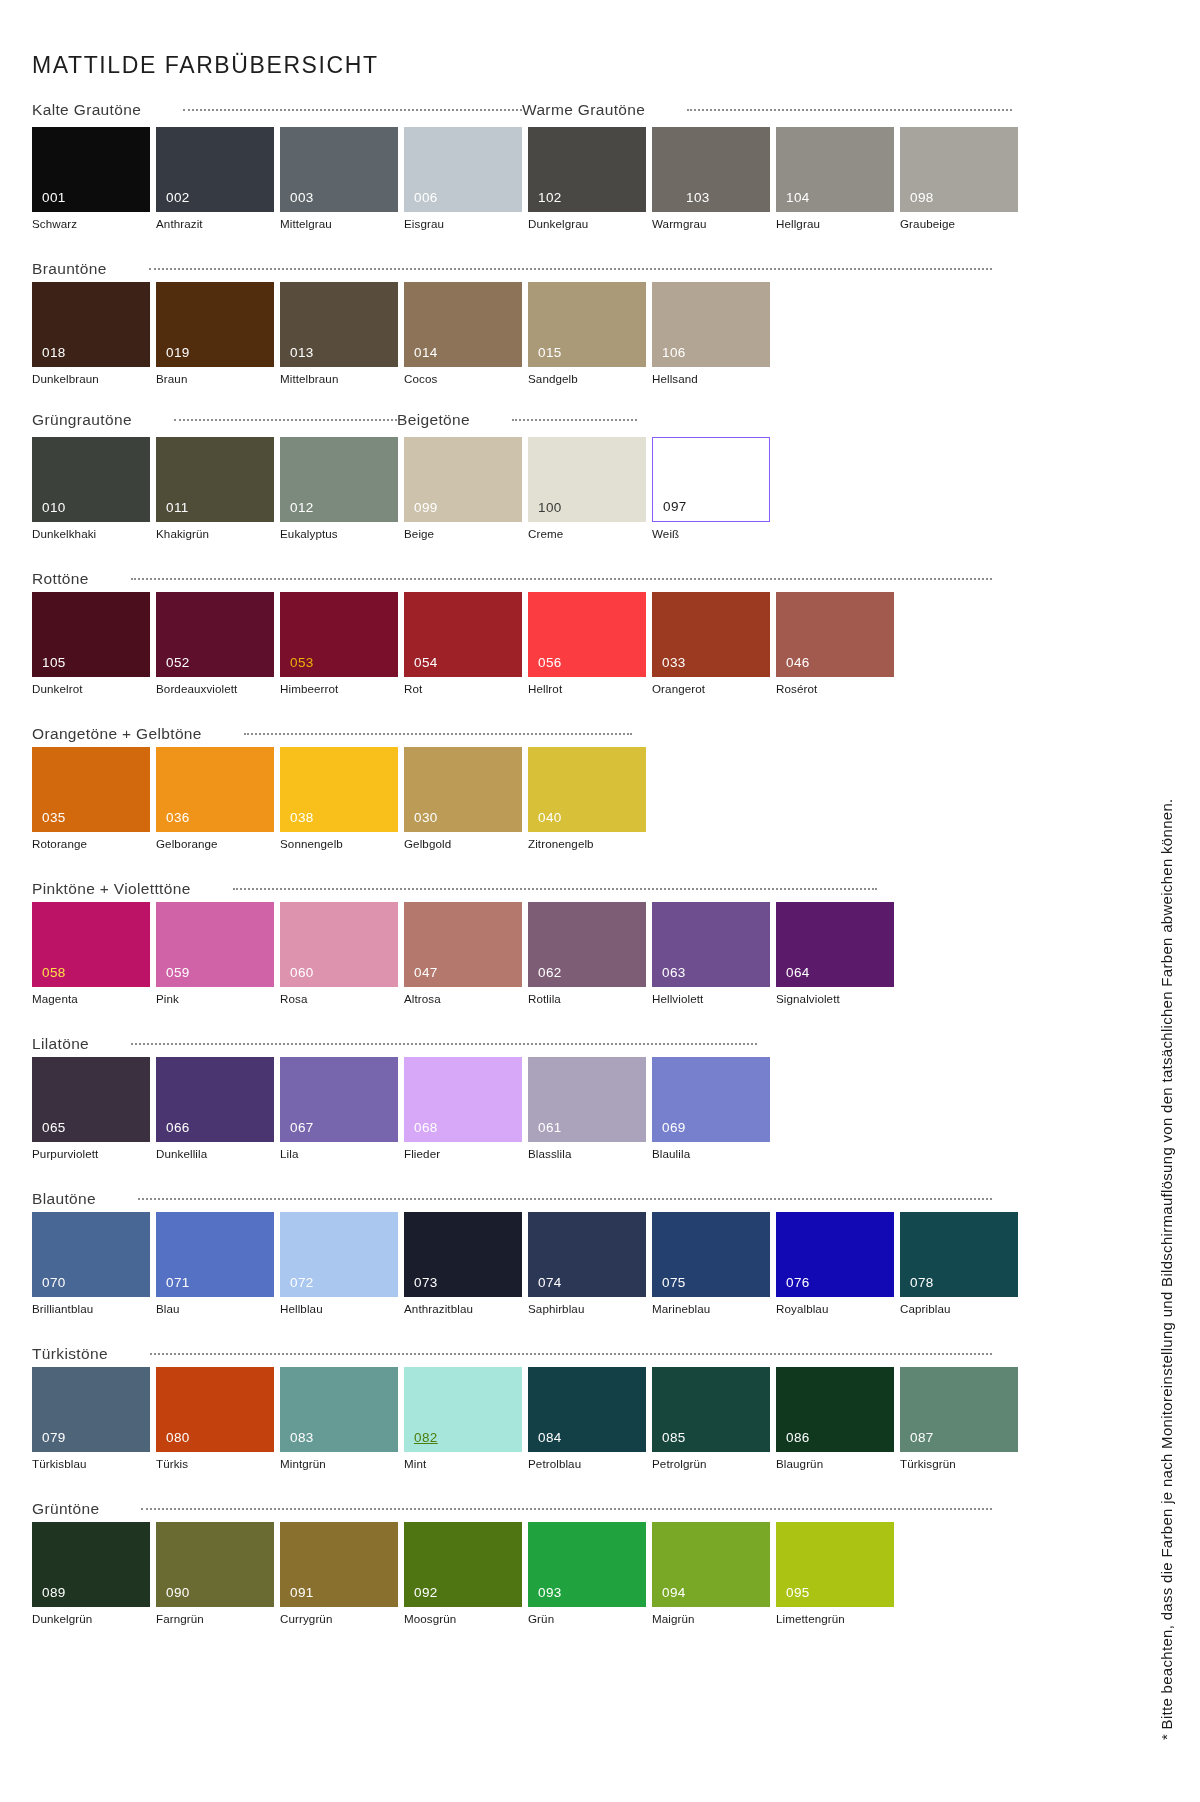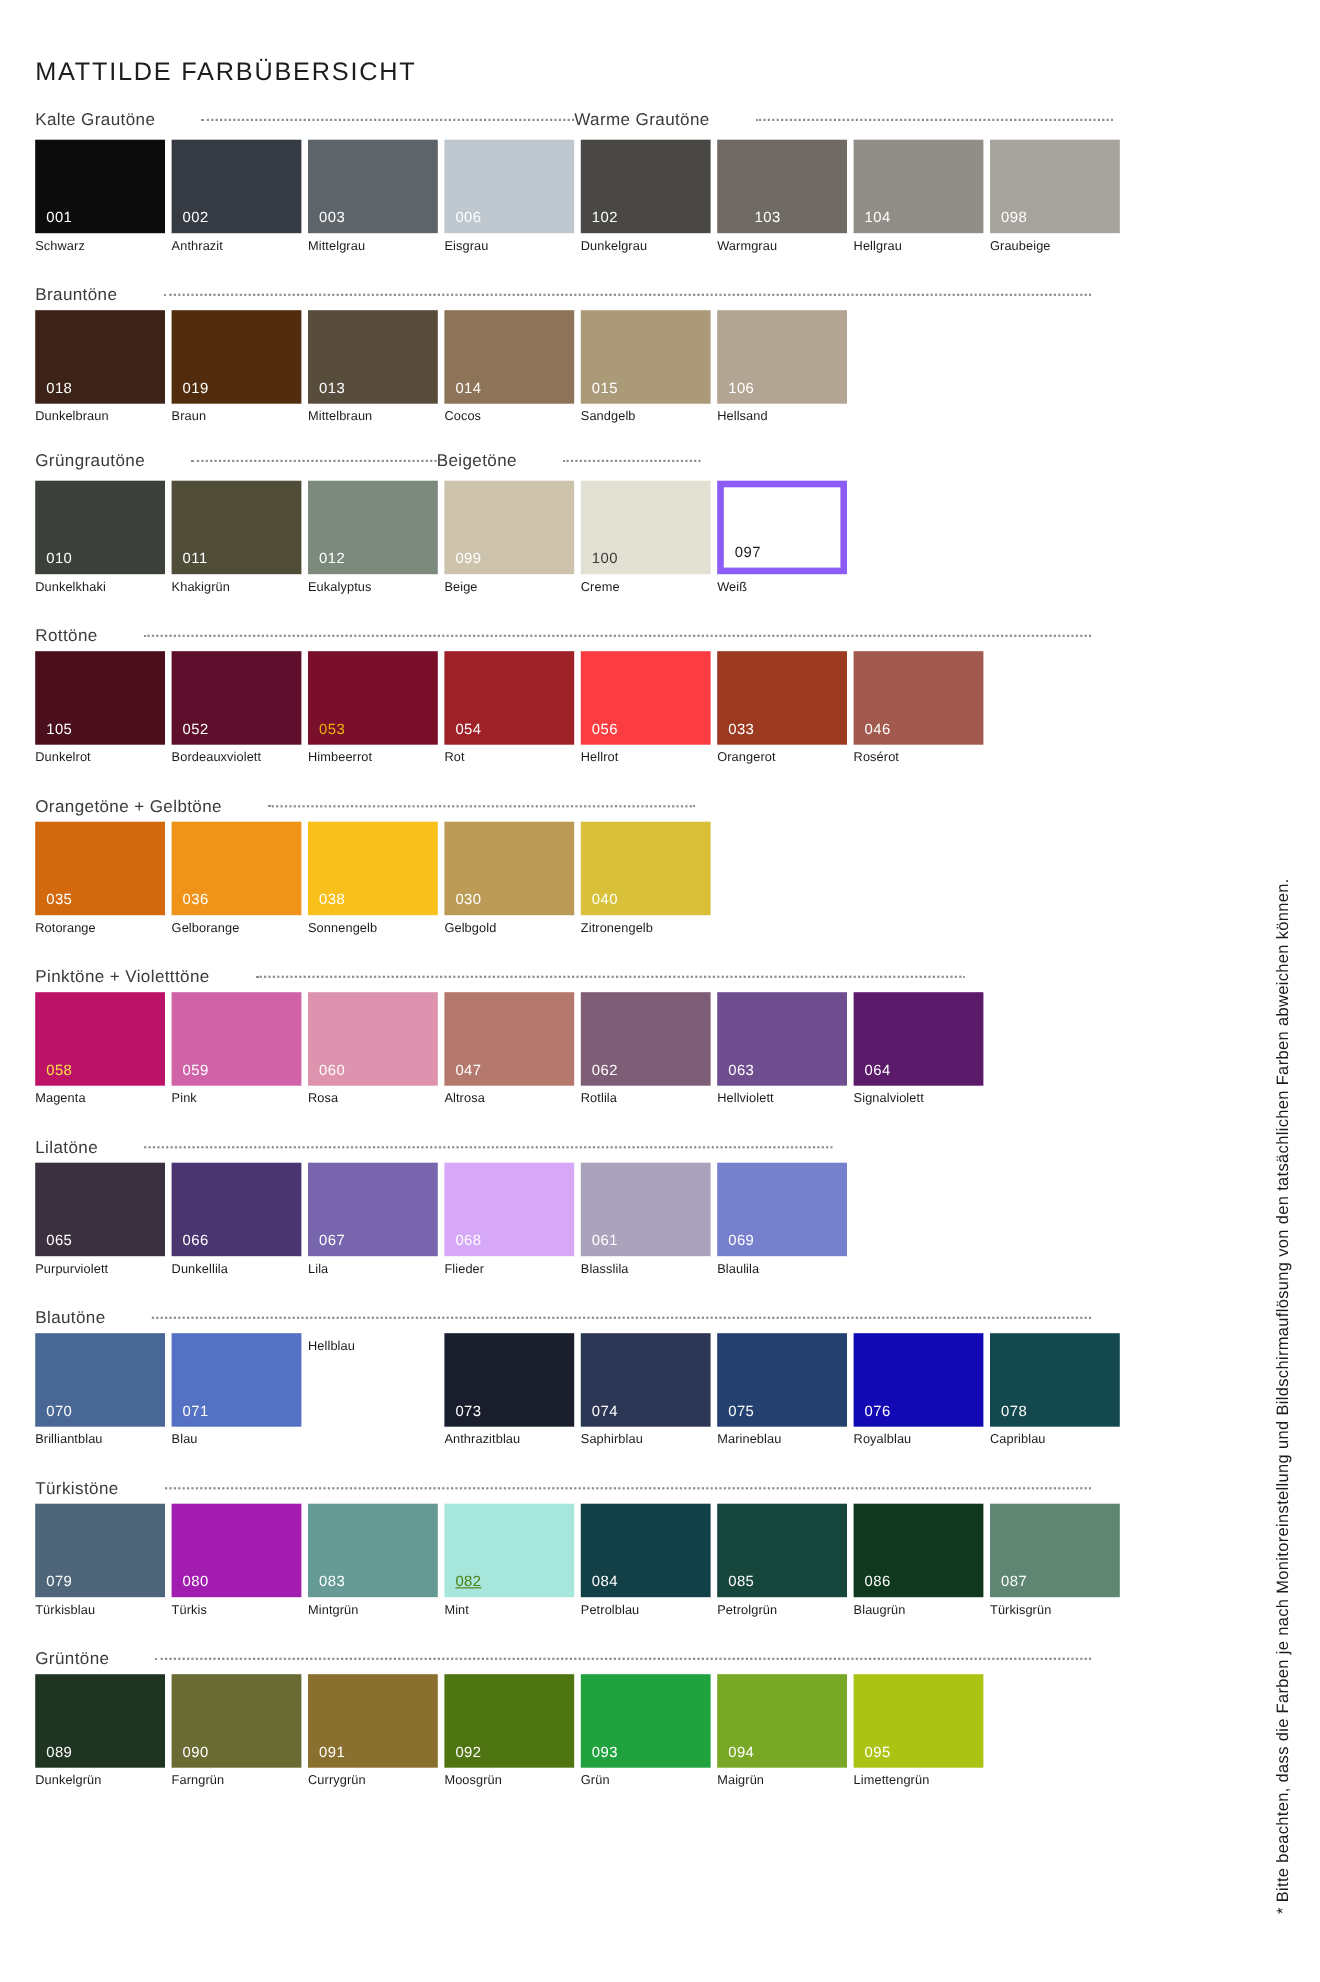--- a/index.html
+++ b/index.html
@@ -91,21 +91,21 @@
   }
   .swatch-cell:last-child { margin-right: 0; }
 
   .chip {
     height: 85px;
     width: 118px;
     position: relative;
     display: block;
   }
   .chip.bordered {
-    border: 6px solid #8b5cf6;
+    border: 1px solid #8b5cf6;
   }
   .chip .code {
     position: absolute;
     left: 10px;
     bottom: 7px;
     font-size: 13.5px;
     letter-spacing: 0.4px;
     font-family: "Liberation Sans", sans-serif;
   }
   .chip-name {
@@ -509,20 +509,23 @@
         </span>
         <div class="chip-name">Brilliantblau</div>
       </div>
       <div class="swatch-cell">
         <span class="chip" style="background-color: rgb(85, 113, 196);">
           <span class="code" style="color: rgb(255, 255, 255);">071</span>
         </span>
         <div class="chip-name">Blau</div>
       </div>
       <div class="swatch-cell">
+        <span class="chip" style="background-color: rgb(169, 199, 239);">
+          <span class="code" style="color: rgb(255, 255, 255);">072</span>
+        </span>
         <div class="chip-name">Hellblau</div>
       </div>
       <div class="swatch-cell">
         <span class="chip" style="background-color: rgb(25, 29, 44);">
           <span class="code" style="color: rgb(255, 255, 255);">073</span>
         </span>
         <div class="chip-name">Anthrazitblau</div>
       </div>
       <div class="swatch-cell">
         <span class="chip" style="background-color: rgb(44, 54, 85);">
@@ -557,21 +560,21 @@
       </div>
     </div>
     <div class="swatch-row">
       <div class="swatch-cell">
         <span class="chip" style="background-color: rgb(78, 101, 121);">
           <span class="code" style="color: rgb(255, 255, 255);">079</span>
         </span>
         <div class="chip-name">Türkisblau</div>
       </div>
       <div class="swatch-cell">
-        <span class="chip" style="background-color: #a21caf;">
+        <span class="chip" style="background-color: #c2410c;">
           <span class="code" style="color: rgb(255, 255, 255);">080</span>
         </span>
         <div class="chip-name">Türkis</div>
       </div>
       <div class="swatch-cell">
         <span class="chip" style="background-color: rgb(102, 154, 149);">
           <span class="code" style="color: rgb(255, 255, 255);">083</span>
         </span>
         <div class="chip-name">Mintgrün</div>
       </div>

